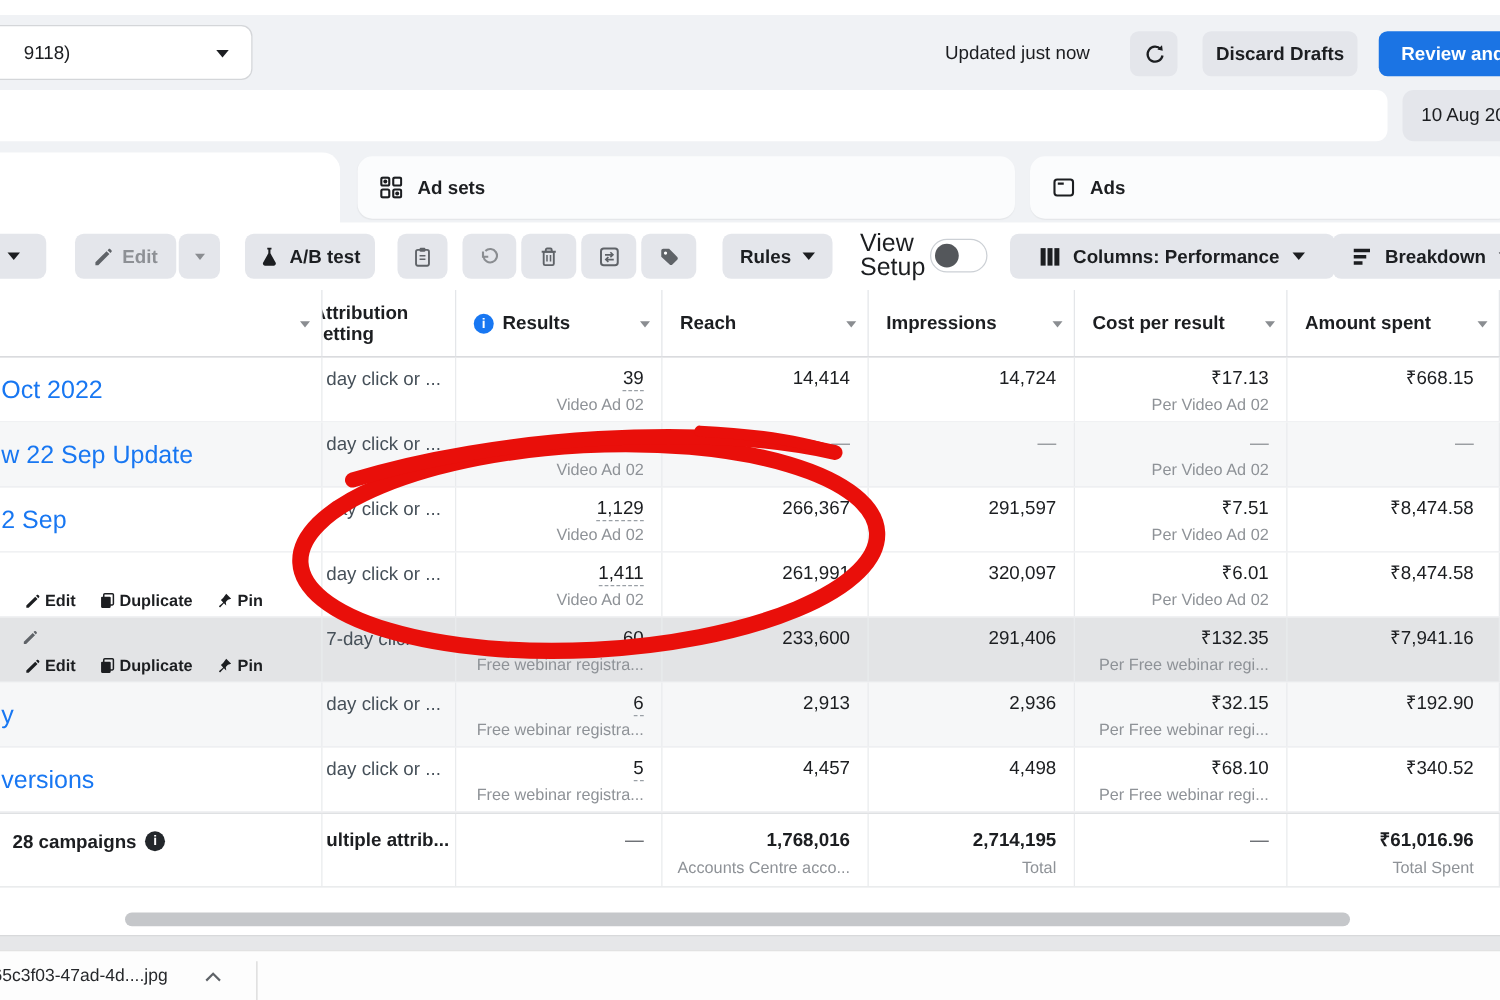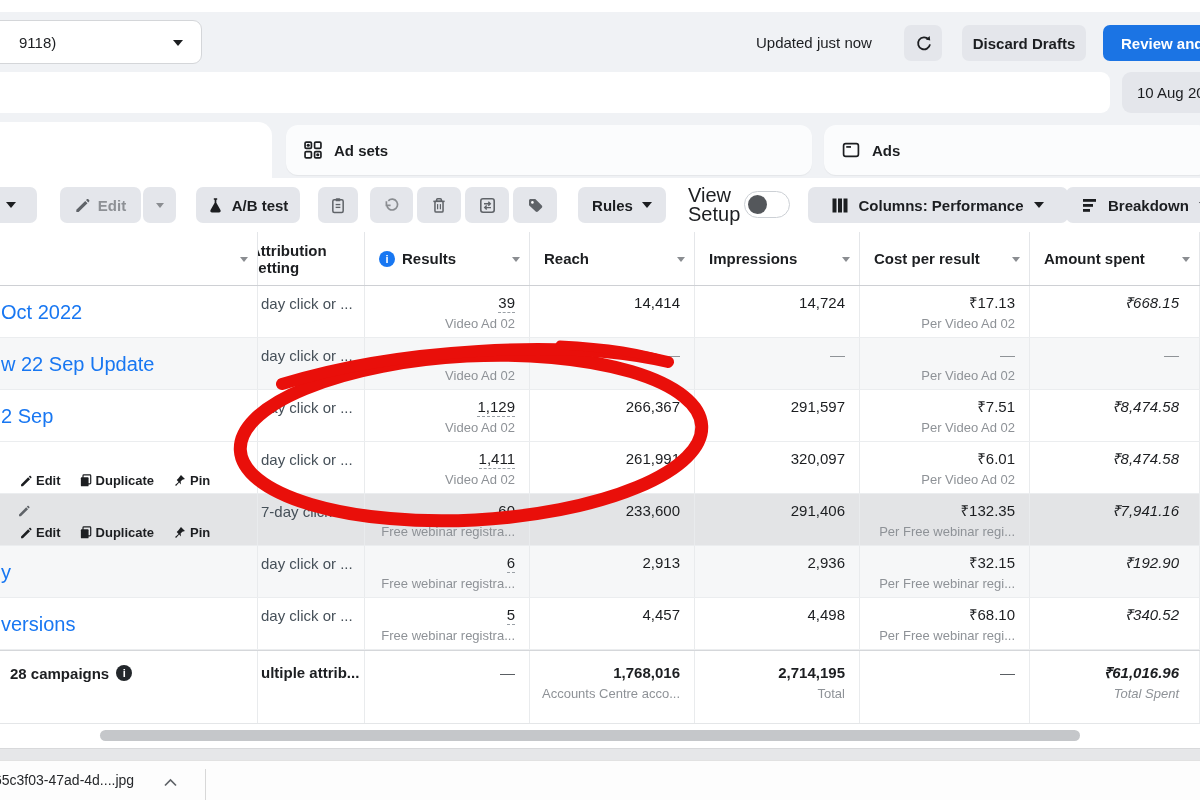--- a/index.html
+++ b/index.html
@@ -70,31 +70,31 @@
   .th-results{ padding-left:14px; gap:7px; }
   .info-dot{ width:16px; height:16px; border-radius:50%; background:#1877f2; color:#fff; font-size:11px; font-weight:700; display:inline-flex; align-items:center; justify-content:center; flex:0 0 auto; }
   .info-dot.dark{ background:#23272b; }
 
   .trow{ height:52px; border-bottom:1px solid #ebedef; position:relative; }
   .trow.alt{ background:#f6f7f8; }
   .trow.hov{ background:#e3e4e6; }
   .cell{ position:relative; border-right:1px solid #e9ebed; padding:7px 14px 0 0; text-align:right; overflow:hidden; }
   .cell.cname{ text-align:left; padding:0 0 0 1px; }
   .cell.cattr{ text-align:left; padding:9px 4px 0 3px; font-size:15px; color:#465059; white-space:nowrap; }
-  .cell.cspent{ padding-right:20px;font-style:italic; }
+  .cell.cspent{ padding-right:20px; }
   .val{ display:block; font-size:15px; line-height:20px; color:#1c1e21; white-space:nowrap; }
   .val .u{ border-bottom:1.5px dashed #9aa0a6; padding-bottom:1px; }
   .sub{ display:block; font-size:13px; line-height:18px; color:#8e9297; margin-top:2px; white-space:nowrap; }
   .dim{ color:#8f9397; }
   .name-link{ color:#1877f2; font-size:20px; display:inline-block; margin-top:15px; margin-left:0; white-space:nowrap; cursor:pointer; }
   .acts{ position:absolute; left:20px; bottom:5px; display:flex; gap:19px; align-items:center; font-size:13px; font-weight:600; color:#1c1e21; }
   .act{ display:flex; align-items:center; gap:4px; cursor:pointer; }
   .lone-pencil{ position:absolute; left:18px; top:9px; }
 
-  .tfoot{ height:74px; border-top:1px solid #d5d7da; border-bottom:1px solid #e4e6e8; background:#fff; }
+  .tfoot{ height:60px; border-top:1px solid #d5d7da; border-bottom:1px solid #e4e6e8; background:#fff; }
   .tfoot .cell{ padding-top:12px; }
   .tfoot .val{ font-weight:700; }
   .tfoot .val.dim{ font-weight:400; color:#5a5e63; }
   .foot-name{ display:flex; align-items:flex-start; gap:7px; padding:14px 0 0 10px !important; font-size:15px; font-weight:700; text-align:left; }
   .tfoot .cattr{ font-weight:700; color:#1c1e21; padding-top:13px; }
 
   
   .hscroll-thumb{ position:absolute; left:100px; top:730px; width:980px; height:11px; border-radius:6px; background:#c5c7ca; cursor:pointer; }
   .gray-band{ position:absolute; left:0; top:748px; width:1200px; height:12px; background:#e6e7e9; border-top:1px solid #d8d9db; }
   .download-bar{ position:absolute; left:0; top:760px; width:1200px; height:40px; background:#fdfdfd; border-top:1px solid #e2e2e2; }

